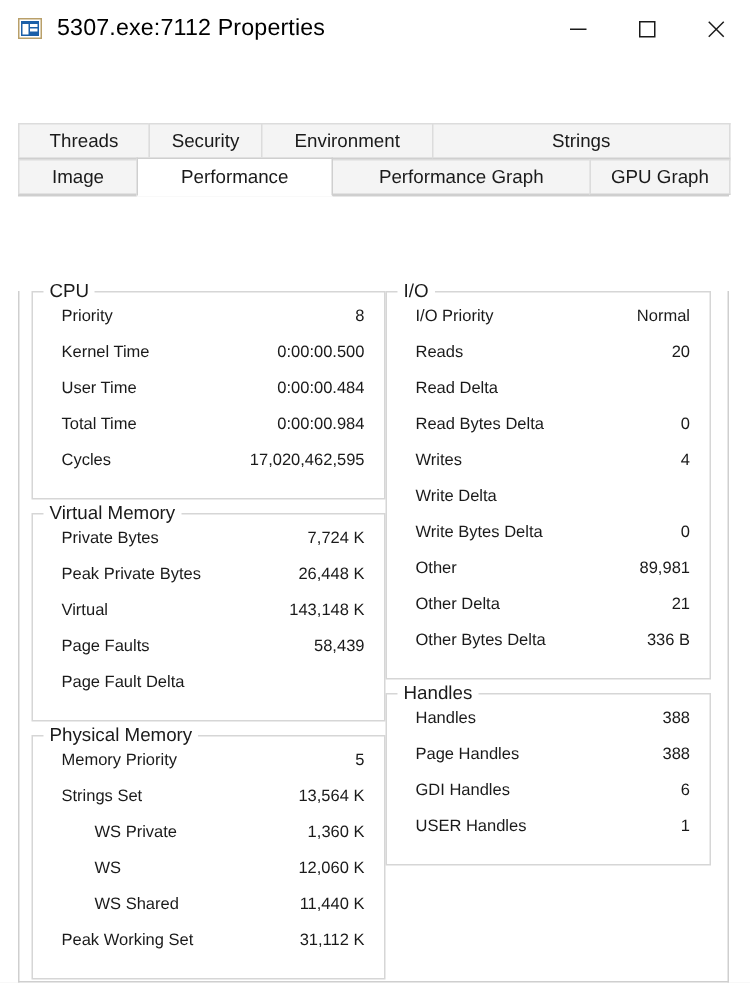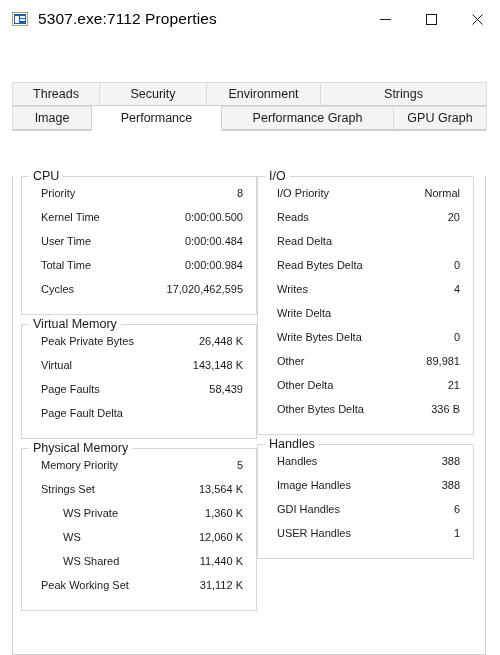--- a/index.html
+++ b/index.html
@@ -153,21 +153,21 @@
   }
 
   
   .content {
     flex: 1 1 auto;
     position: relative;
     background: #ffffff;
     border-left: 1px solid #cfcfcf;
     border-right: 1px solid #cfcfcf;
     border-bottom: 1px solid #cfcfcf;
-    margin: 0 14px 0 12px;
+    margin: 18px 14px 0 12px;
     box-sizing: border-box;
   }
 
   .col-left {
     position: absolute;
     left: 8px;
     top: 0px;
     width: 236px;
   }
   .col-right {
@@ -254,21 +254,21 @@
         </svg>
       </button>
     </div>
   </div>
 
   <div class="tabstrip">
     <div class="tab-row row1">
       <div class="tab" style="width:88px">
           <span>Threads</span>
         </div>
-      <div class="tab" style="width:108px">
+      <div class="tab" style="width:76px">
           <span>Security</span>
         </div>
       <div class="tab" style="width:115px">
           <span>Environment</span>
         </div>
       <div class="tab" style="flex:1 1 auto">
           <span>Strings</span>
         </div>
     </div>
 
@@ -316,20 +316,24 @@
             <span class="label">Cycles</span>
             <span class="value">17,020,462,595</span>
           </div>
         </div>
       </div>
 
       <div class="group">
         <div class="group-title">Virtual Memory</div>
         <div class="rows">
           <div class="row">
+            <span class="label">Private Bytes</span>
+            <span class="value">7,724 K</span>
+          </div>
+          <div class="row">
             <span class="label">Peak Private Bytes</span>
             <span class="value">26,448 K</span>
           </div>
           <div class="row">
             <span class="label">Virtual</span>
             <span class="value">143,148 K</span>
           </div>
           <div class="row">
             <span class="label">Page Faults</span>
             <span class="value">58,439</span>
@@ -422,21 +426,21 @@
       </div>
 
       <div class="group">
         <div class="group-title">Handles</div>
         <div class="rows">
           <div class="row">
             <span class="label">Handles</span>
             <span class="value">388</span>
           </div>
           <div class="row">
-            <span class="label">Image Handles</span>
+            <span class="label">Page Handles</span>
             <span class="value">388</span>
           </div>
           <div class="row">
             <span class="label">GDI Handles</span>
             <span class="value">6</span>
           </div>
           <div class="row">
             <span class="label">USER Handles</span>
             <span class="value">1</span>
           </div>

